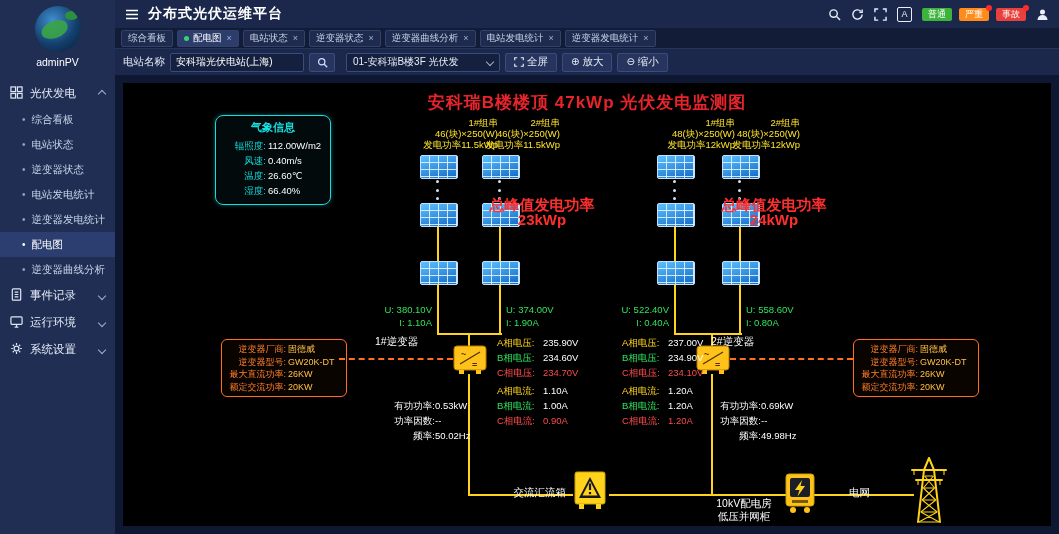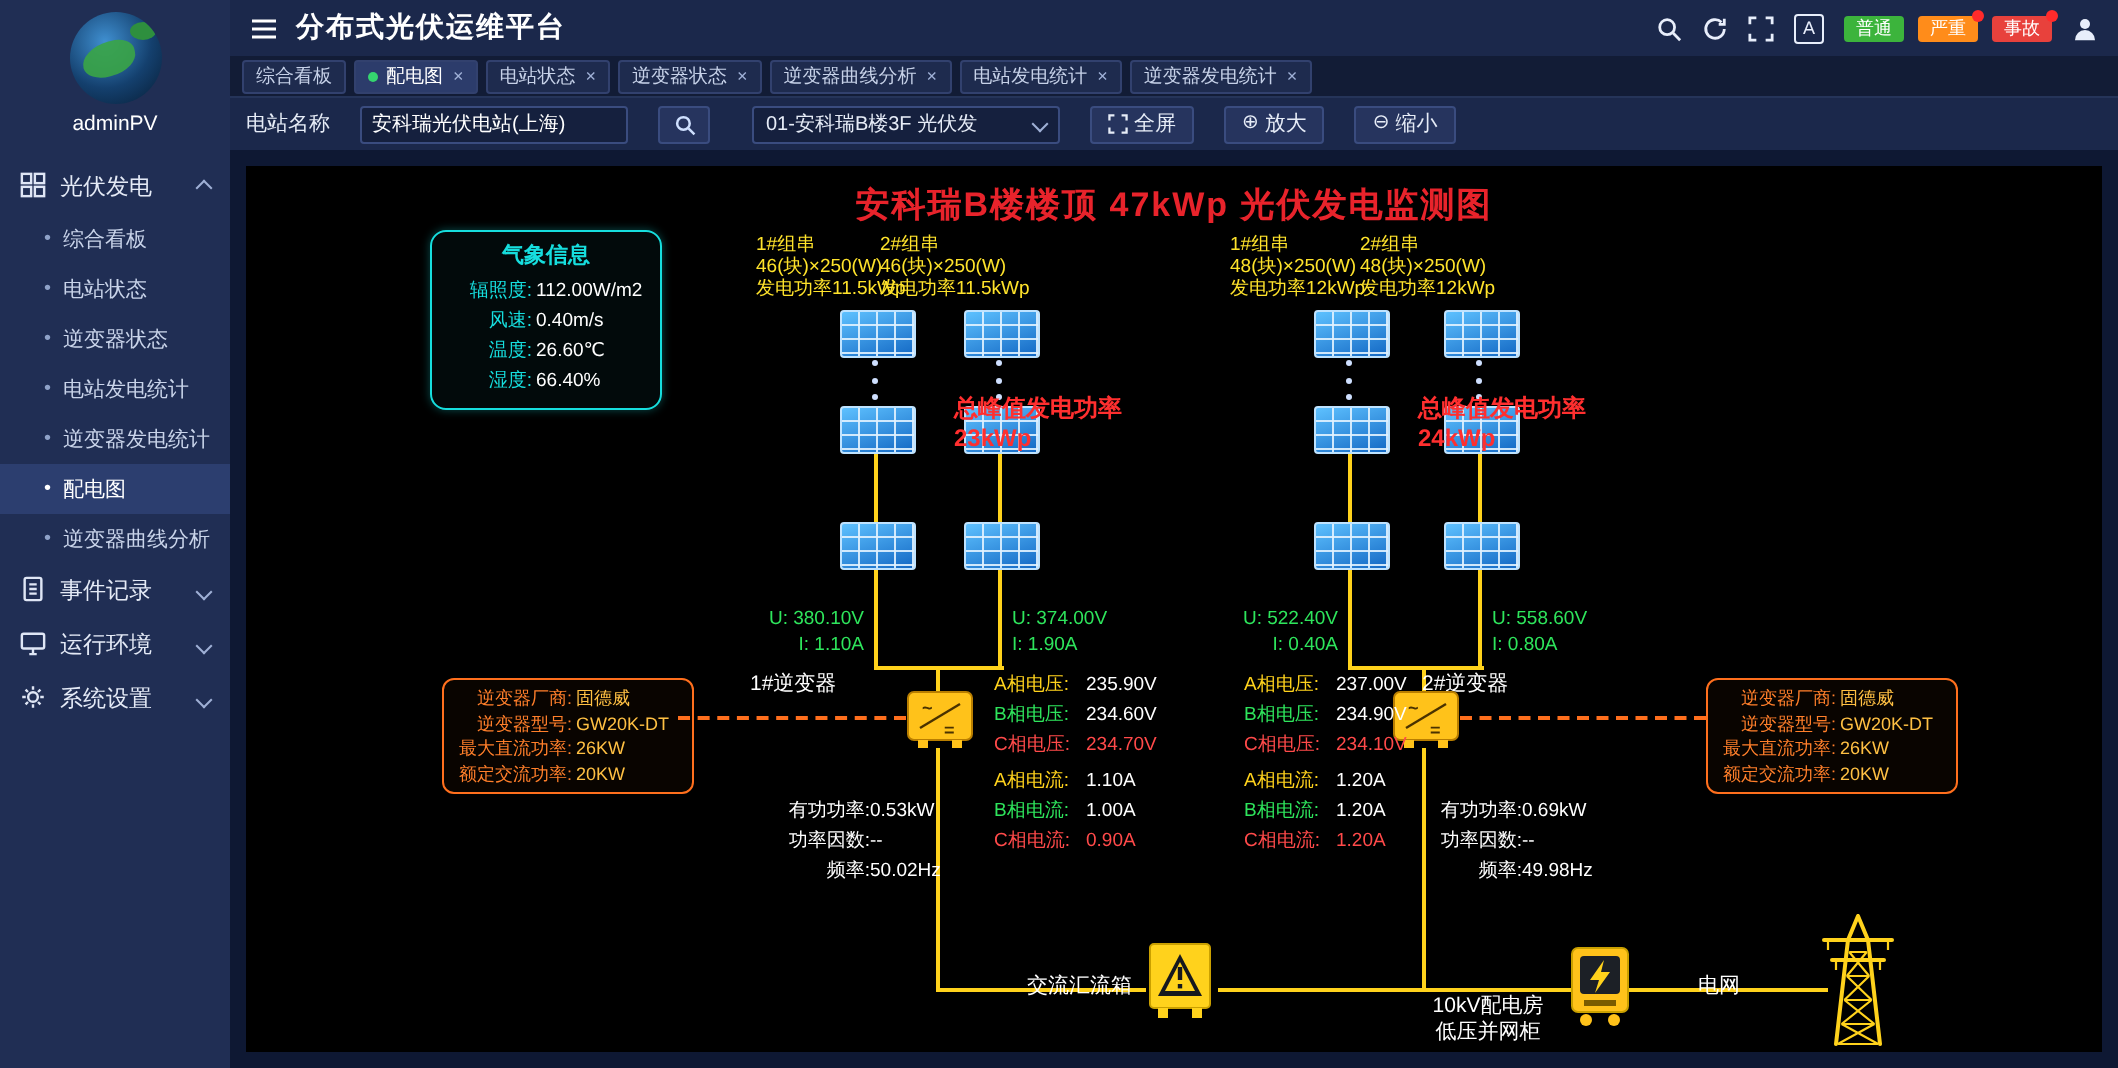--- a/index.html
+++ b/index.html
@@ -41,21 +41,21 @@
   .hicon{display:flex;align-items:center;cursor:pointer}
 
   .tabbar{height:20px;background:#121c36;display:flex;align-items:center;padding:0 6px}
   .tabs{display:flex;gap:4px;align-items:center}
   .tab{height:15px;display:flex;align-items:center;gap:4px;padding:0 6px;background:#1e2b4e;border:1px solid #32416e;
        border-radius:2px;font-size:9.5px;color:#c6d1e8;cursor:pointer;white-space:nowrap}
   .tab.active{background:#2c3c6b;color:#fff}
   .tab-dot{width:5px;height:5px;border-radius:50%;background:#35d56f}
   .tab-close{font-size:9px;color:#9fb0d6;margin-left:1px}
 
-  .toolbar{height:26px;background:#1b284b;display:flex;align-items:center;gap:15px;padding:0 8px;border-top:1px solid #253459}
+  .toolbar{height:26px;background:#1b284b;display:flex;align-items:center;gap:5px;padding:0 8px;border-top:1px solid #253459}
   .tb-label{font-size:10.5px;color:#e6ecf7;white-space:nowrap}
   .tb-input{width:122px;height:17px;background:#15203e;border:1px solid #3a4c7f;border-radius:2px;color:#fff;font-size:10px;padding:0 5px;
             font-family:"Liberation Sans","DejaVu Sans",sans-serif}
   .tb-search{width:26px;height:19px;background:#26345e;border:1px solid #3a4c7f;border-radius:2px;display:flex;align-items:center;justify-content:center;cursor:pointer;padding:0}
   .tb-select{width:140px;height:17px;background:#15203e;border:1px solid #3a4c7f;border-radius:2px;color:#e6ecf7;font-size:10px;
              display:flex;align-items:center;justify-content:space-between;padding:0 6px;margin-left:6px;cursor:pointer}
   .tb-select .sel-text{white-space:nowrap;overflow:hidden}
   .tb-btn{height:19px;background:#26345e;border:1px solid #3a4c7f;border-radius:2px;color:#e6ecf7;font-size:10.5px;
           display:flex;align-items:center;gap:3px;padding:0 8px;cursor:pointer;font-family:"Liberation Sans","DejaVu Sans",sans-serif}
   .tb-btn:first-of-type{margin-left:10px}
@@ -70,37 +70,37 @@
            background:rgba(8,32,36,.3);box-shadow:0 0 5px rgba(22,222,222,.35)}
   .w-title{text-align:center;color:#16dede;font-size:11px;font-weight:bold;margin-bottom:3px}
   .w-row{display:flex;font-size:9.5px;line-height:15px;padding:0 6px}
   .w-l{width:44px;text-align:right;color:#16dede}
   .w-v{color:#fff;margin-left:2px}
 
   .strings{position:absolute;left:0;top:0;right:0;bottom:0}
   .s-col{position:absolute;top:34px;width:120px;height:220px}
   .s-col:nth-child(1){left:255px}.s-col:nth-child(2){left:317px}
   .s-col:nth-child(3){left:492px}.s-col:nth-child(4){left:557px}
-  .s-name,.s-spec,.s-power{position:absolute;left:0;width:100%;text-align:left;color:#ffe32b;font-size:9.5px;line-height:11px;white-space:nowrap}
+  .s-name,.s-spec,.s-power{position:absolute;left:0;width:100%;text-align:right;color:#ffe32b;font-size:9.5px;line-height:11px;white-space:nowrap}
   .s-name{top:0}.s-spec{top:11px}.s-power{top:22px}
   .panel{position:absolute;left:42px;width:36px;height:22px;border:1px solid #bfe3ff;border-radius:2px;
          background:repeating-linear-gradient(90deg,rgba(255,255,255,0) 0 8px,rgba(225,242,255,.9) 8px 9px),
                     repeating-linear-gradient(180deg,rgba(255,255,255,0) 0 6px,rgba(225,242,255,.9) 6px 7px),
                     linear-gradient(160deg,#5ec1ff,#1368c4)}
   .p1{top:38px}.p2{top:86px}.p3{top:144px}
   .dots{position:absolute;left:58px;top:63px;height:20px;display:flex;flex-direction:column;justify-content:space-between;align-items:center}
   .dots i{width:3px;height:3px;border-radius:50%;background:#cfe0ff}
   .sline{position:absolute;left:59px;width:2px;background:#ffd21c}
   .l-mid{top:110px;height:34px}
   .l-tail{top:168px;height:50px}
   .s-ui{position:absolute;top:186px;font-size:9.5px;color:#2ee55c;line-height:13px;white-space:nowrap}
   .s-col:nth-child(odd) .s-ui{right:66px;text-align:right}
   .s-col:nth-child(even) .s-ui{left:66px;text-align:left}
 
-  .peak{position:absolute;width:130px;color:#ff2f2f;font-size:12px;font-weight:bold;line-height:15px}
+  .peak{position:absolute;width:130px;text-align:center;color:#ff2f2f;font-size:15px;font-weight:bold;line-height:15px}
   .peak1{left:354px;top:114px}.peak2{left:586px;top:114px}
 
   .yl{position:absolute;background:#ffd21c}
   .cv1{left:315px;top:250px;width:64px;height:2px}
   .cv2{left:552px;top:250px;width:67px;height:2px}
   .cd1{left:345px;top:250px;width:2px;height:13px}
   .cd2{left:588px;top:250px;width:2px;height:13px}
   .d1{left:345px;top:291px;width:2px;height:122px}
   .d2{left:588px;top:291px;width:2px;height:122px}
   .b1{left:346px;top:411px;width:104px;height:2px}

